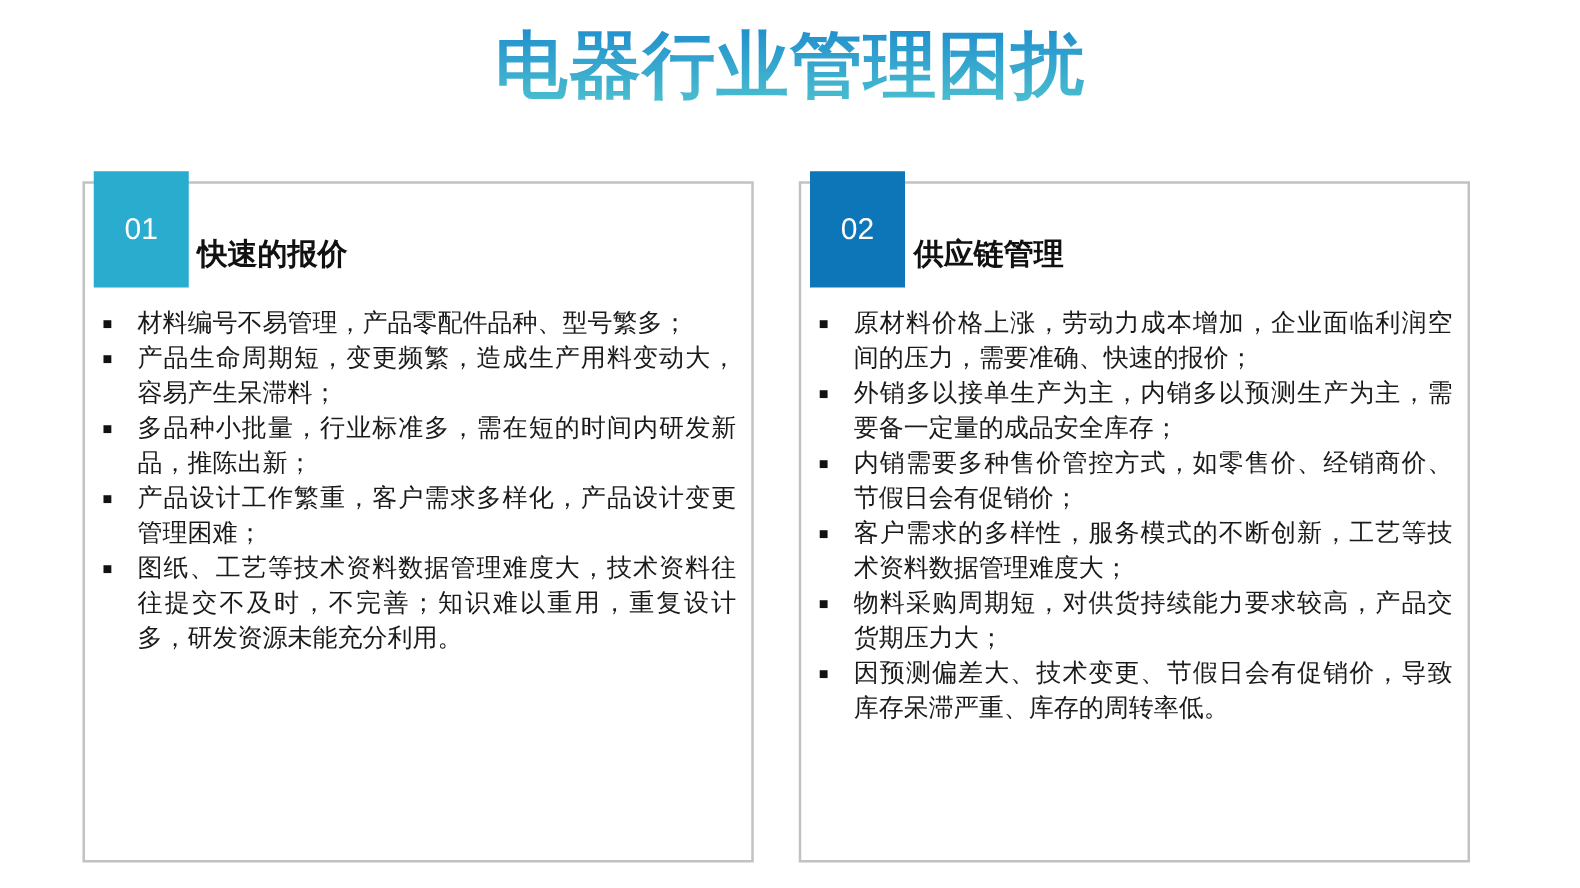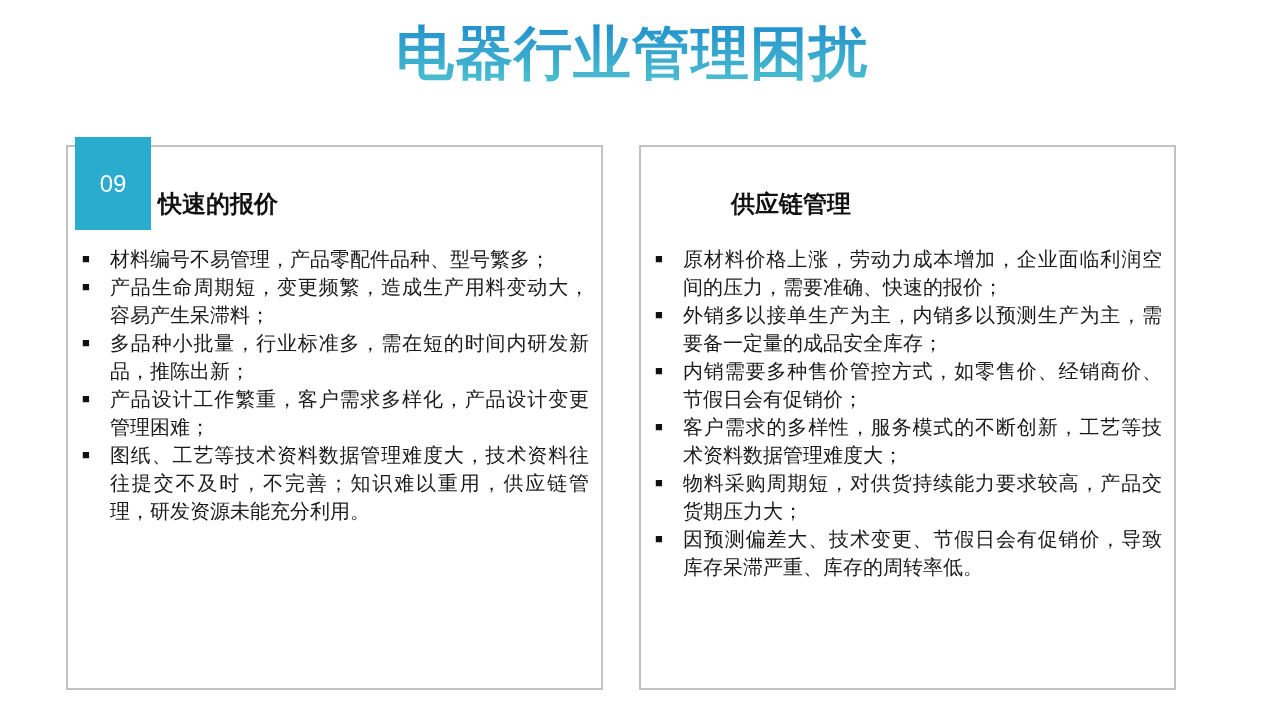--- a/index.html
+++ b/index.html
@@ -84,21 +84,21 @@
 <body>
 
 <div class="slide">
 
   <h1 class="title" style="background-image: linear-gradient(rgb(30, 140, 205), rgb(79, 195, 207));">电器行业管理困扰</h1>
 
   <div class="cards">
 
     <section class="card">
       <div class="badge" style="background: rgb(41, 172, 205);">
-        <span>09</span>
+        <span>01</span>
       </div>
       <h2 class="card-heading">快速的报价</h2>
       <ul class="bullets">
         <li>
           <span class="marker">■</span>
           <span>材料编号不易管理，产品零配件品种、型号繁多；</span>
         </li>
         <li>
           <span class="marker">■</span>
           <span>产品生命周期短，变更频繁，造成生产用料变动大，容易产生呆滞料；</span>
@@ -106,26 +106,29 @@
         <li>
           <span class="marker">■</span>
           <span>多品种小批量，行业标准多，需在短的时间内研发新品，推陈出新；</span>
         </li>
         <li>
           <span class="marker">■</span>
           <span>产品设计工作繁重，客户需求多样化，产品设计变更管理困难；</span>
         </li>
         <li>
           <span class="marker">■</span>
-          <span>图纸、工艺等技术资料数据管理难度大，技术资料往往提交不及时，不完善；知识难以重用，供应链管理，研发资源未能充分利用。</span>
+          <span>图纸、工艺等技术资料数据管理难度大，技术资料往往提交不及时，不完善；知识难以重用，重复设计多，研发资源未能充分利用。</span>
         </li>
       </ul>
     </section>
 
     <section class="card">
+      <div class="badge" style="background: rgb(13, 118, 185);">
+        <span>02</span>
+      </div>
       <h2 class="card-heading">供应链管理</h2>
       <ul class="bullets">
         <li>
           <span class="marker">■</span>
           <span>原材料价格上涨，劳动力成本增加，企业面临利润空间的压力，需要准确、快速的报价；</span>
         </li>
         <li>
           <span class="marker">■</span>
           <span>外销多以接单生产为主，内销多以预测生产为主，需要备一定量的成品安全库存；</span>
         </li>

